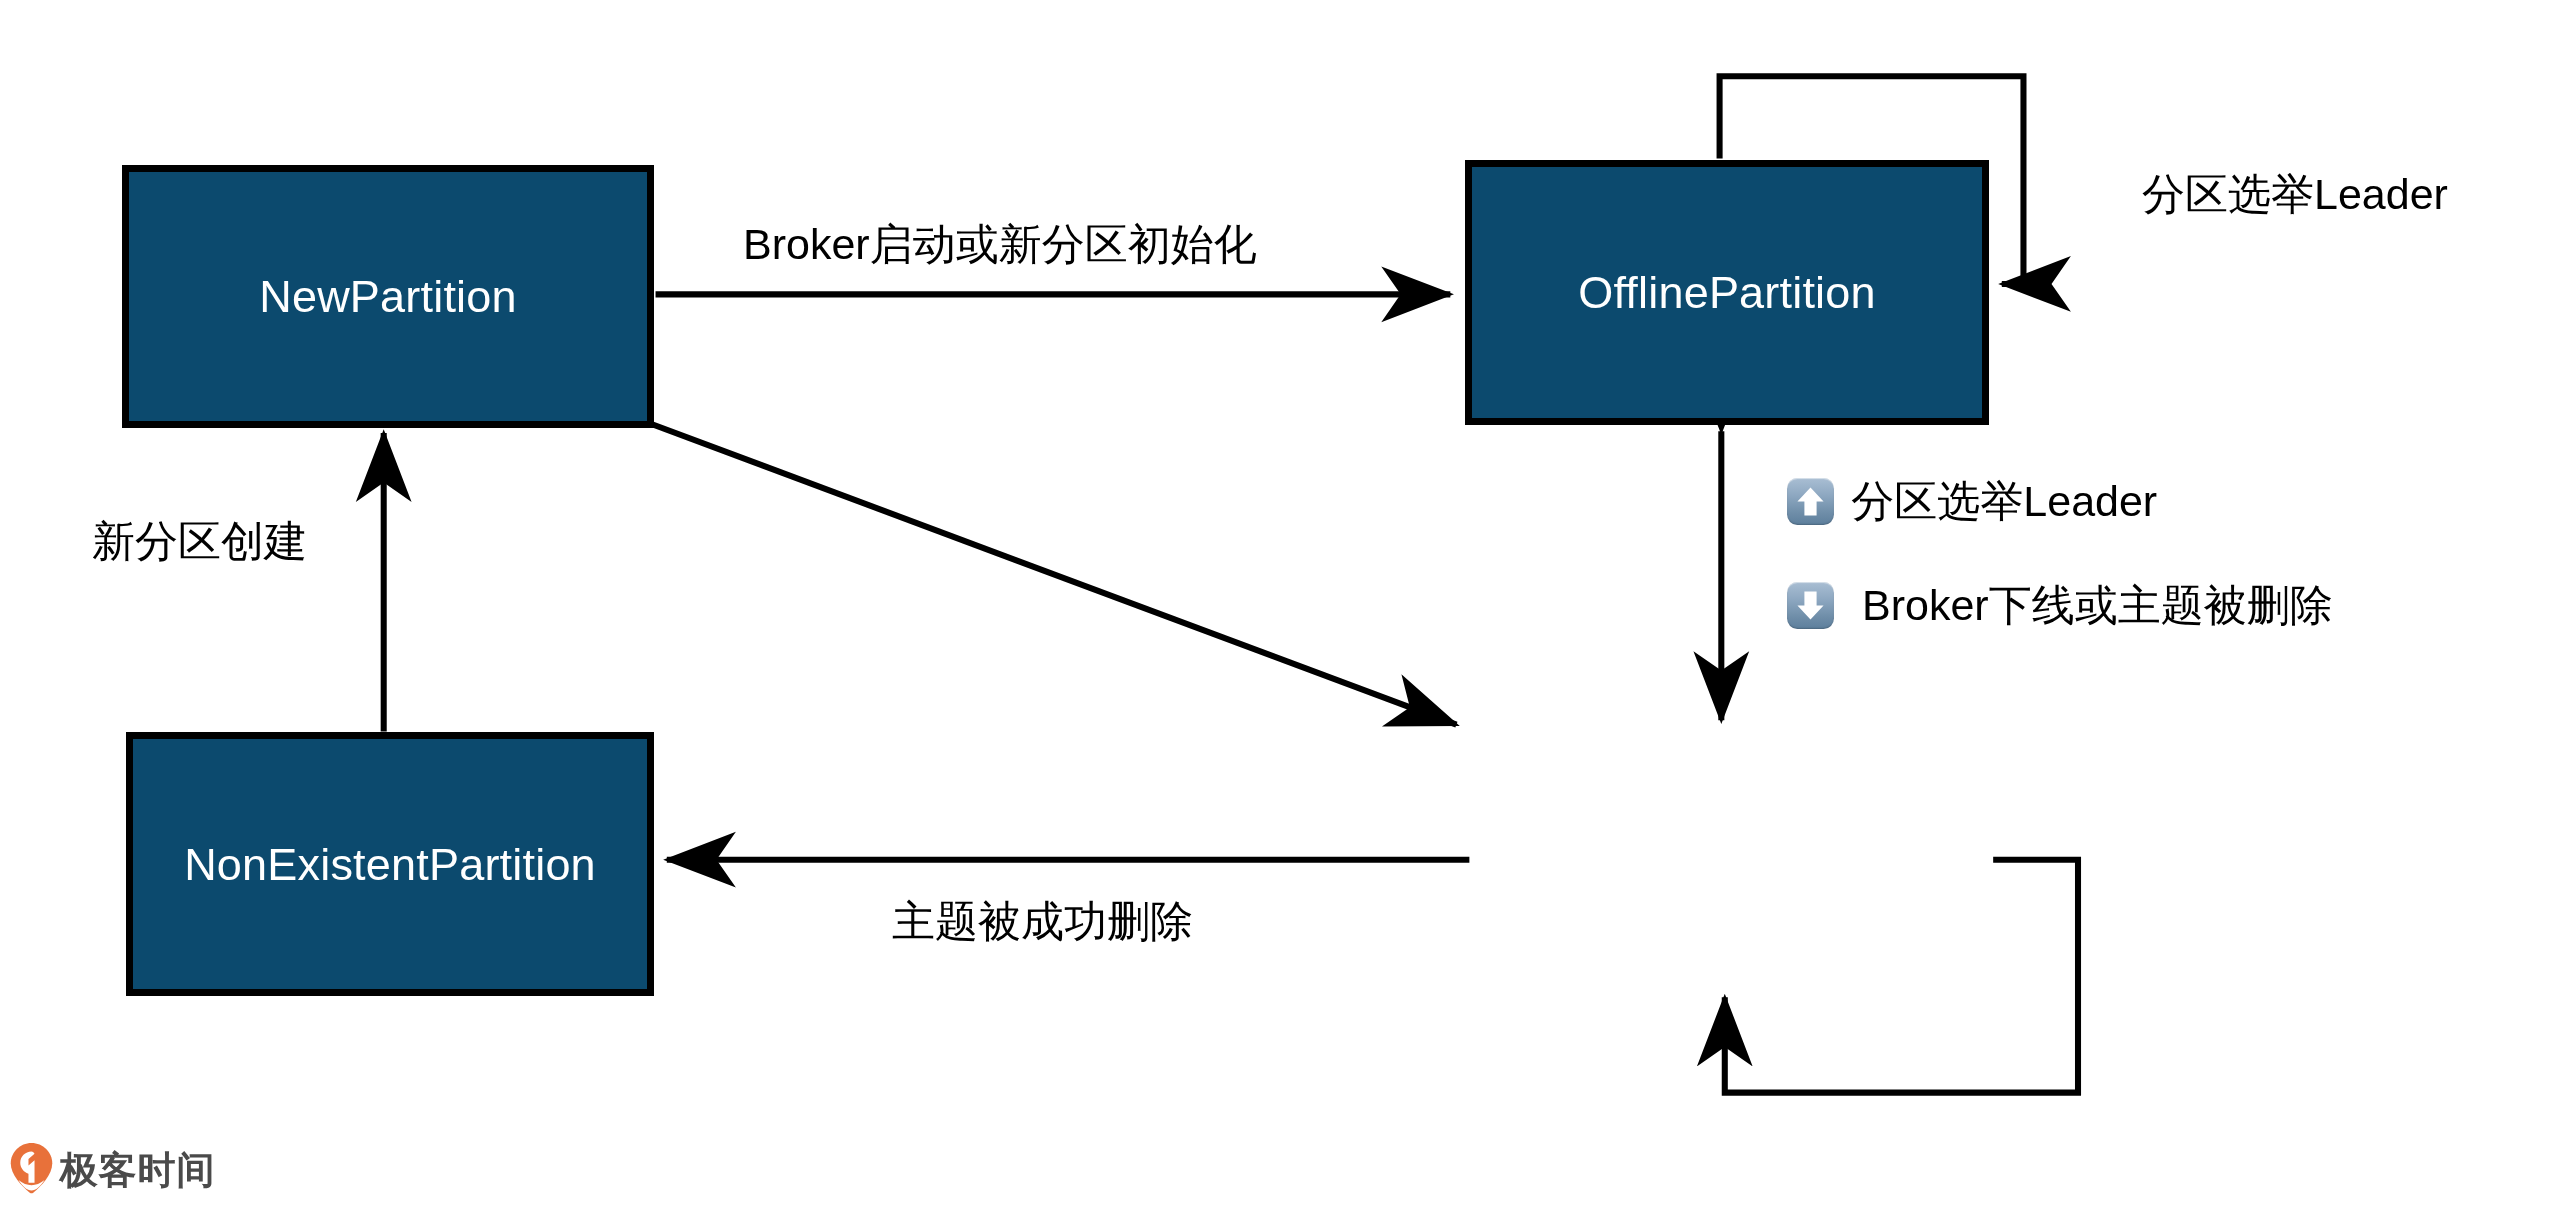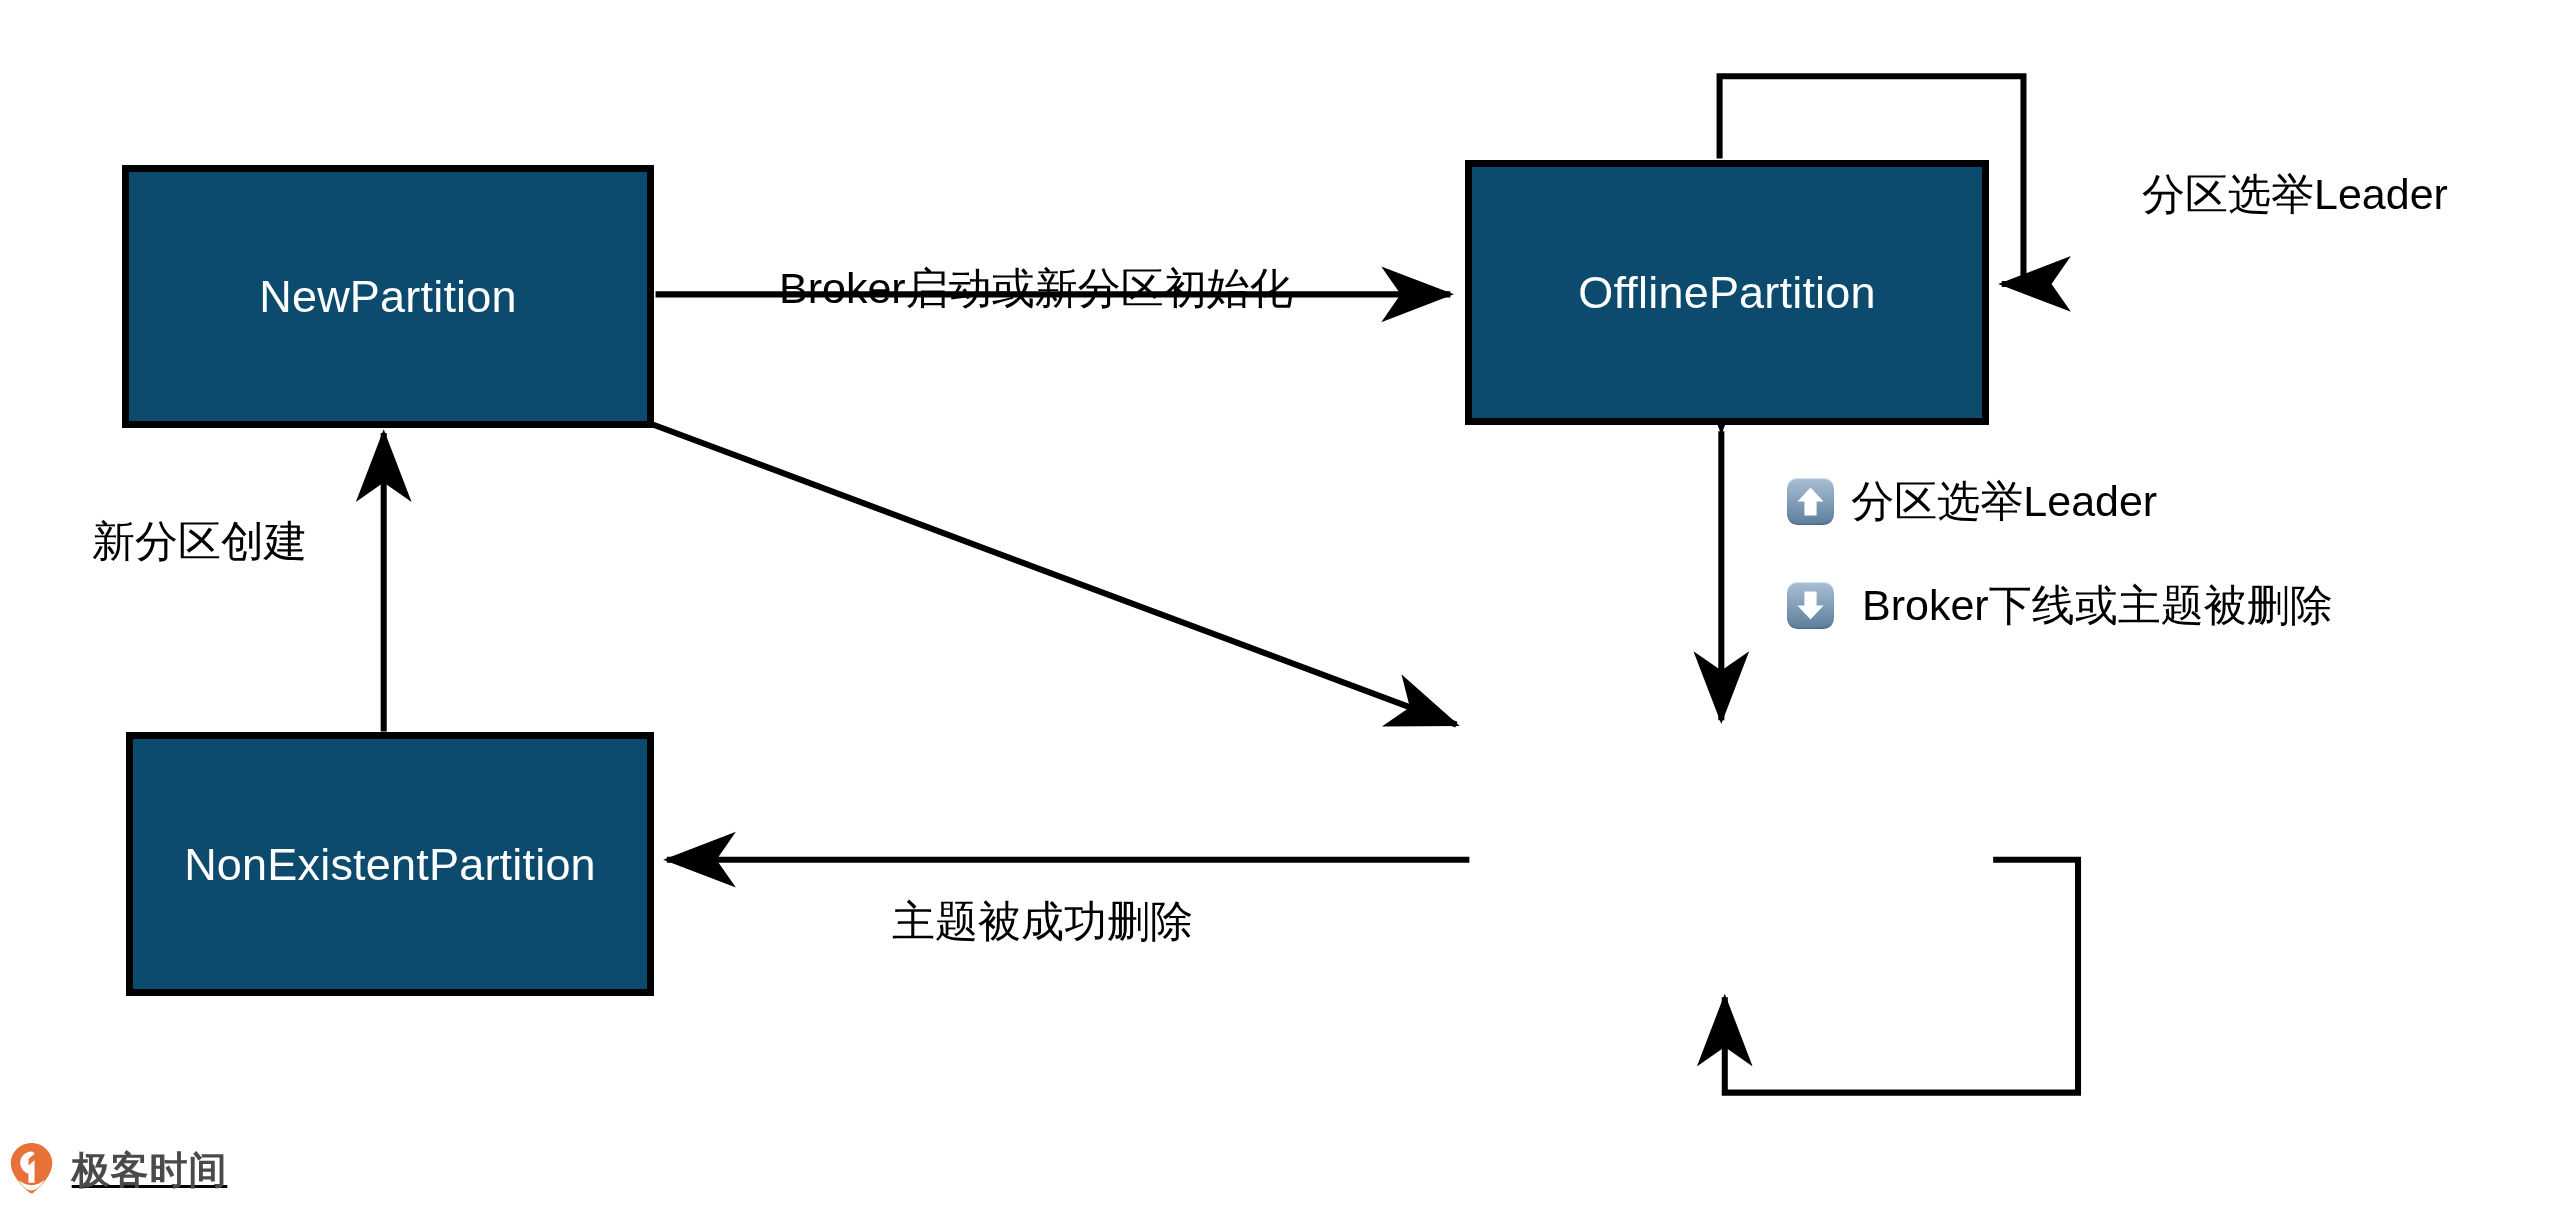--- a/index.html
+++ b/index.html
@@ -80,22 +80,21 @@
   .legend-gap-1 { width: 17.3px; flex: 0 0 auto; }
   .legend-gap-2 { width: 28px; flex: 0 0 auto; }
 
   
   #watermark {
     position: absolute;
     left: 8.7px;
     top: 1141px;
     display: flex;
     align-items: center;
-    gap: 18px;
-    text-decoration: underline;
+    gap: 6px;
   }
   #watermark .wm-text {
     color: #4a4a4a;
     font-size: 38px;
     font-weight: 700;
     line-height: 1;
     letter-spacing: 0.9px;
   }
 </style>
 </head>
@@ -145,21 +144,21 @@
 
   <div class="state-box" style="left:1465px; top:160px; width:524px; height:265px;">
     <span>OfflinePartition</span>
   </div>
 
   <div class="state-box" style="left:126px; top:732px; width:528px; height:264px;">
     <span>NonExistentPartition</span>
   </div>
 
 
-  <div class="edge-label" style="left:779px; top:221px;margin-top:44px;">Broker启动或新分区初始化</div>
+  <div class="edge-label" style="left:743px; top:221px;">Broker启动或新分区初始化</div>
 
   <div class="edge-label" style="left:2142px; top:171px;">分区选举Leader</div>
 
   <div class="edge-label" style="left:61px; top:518px;margin-left:31px;">新分区创建</div>
 
   <div class="edge-label" style="left:892px; top:898px;">主题被成功删除</div>
 
   <div class="legend-row" style="left:1787px; top:478px;">
     <span class="arrow-badge">
       <svg viewBox="0 0 54 54" aria-hidden="true">

